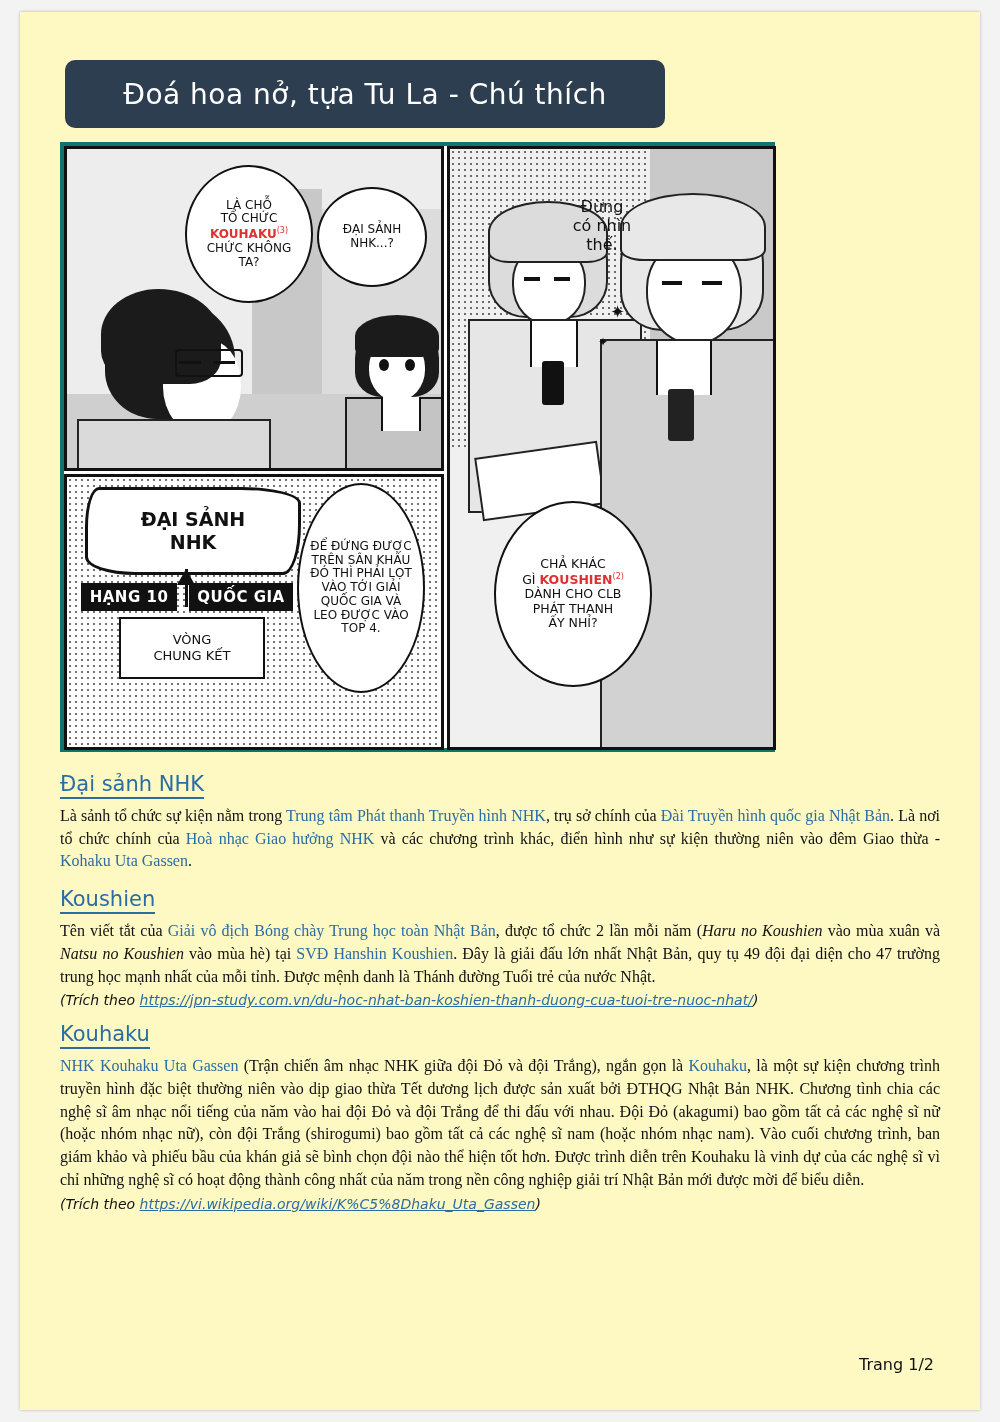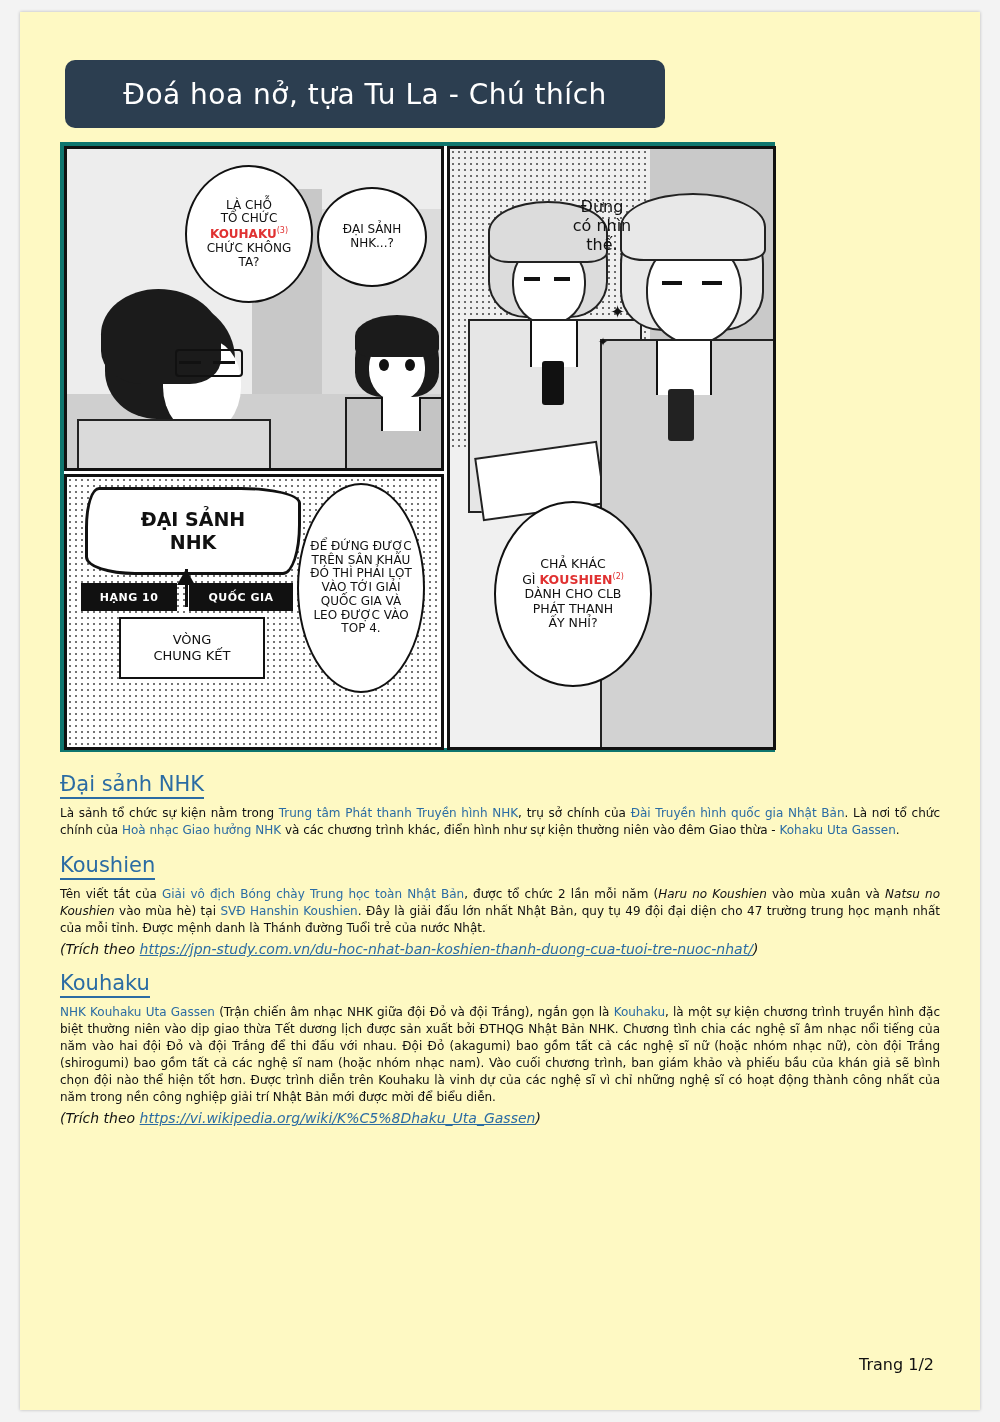--- a/index.html
+++ b/index.html
@@ -72,21 +72,21 @@
   
   .shout{
     position:absolute;background:#fff;border:3px solid #111;
     border-radius:14px 60px 18px 50px / 40px 16px 50px 18px;
     display:flex;align-items:center;justify-content:center;text-align:center;
     font-size:19px;font-weight:bold;line-height:1.2;color:#111;
   }
   .blackbar{
     position:absolute;background:#111;color:#fff;
     display:flex;align-items:center;justify-content:center;
-    font-size:11px;font-weight:bold;letter-spacing:.5px;
+    font-size:15px;font-weight:bold;letter-spacing:.5px;
   }
   .boxlabel{
     position:absolute;background:#fff;border:2px solid #111;
     display:flex;align-items:center;justify-content:center;text-align:center;
     font-size:13px;line-height:1.2;color:#111;
   }
   .arrow-up{
     position:absolute;width:0;height:0;
     border-left:9px solid transparent;border-right:9px solid transparent;
     border-bottom:16px solid #111;
@@ -98,22 +98,22 @@
     position:absolute;left:40px;top:760px;width:880px;
     font-family:"DejaVu Sans", sans-serif;
     color:#111;
   }
   h2.sec{
     margin:0 0 6px 0;font-size:21px;font-weight:normal;
     color:#2b6ca3;border-bottom:2px solid #2b6ca3;display:inline-block;
     padding-bottom:1px;
   }
   p.para{
-    margin:0 0 14px 0;font-size:12px;line-height:1.42;
-    text-align:justify;color:#111;
+    margin:0 0 14px 0;font-size:16px;line-height:1.42;
+    text-align:justify;color:#111;font-family:Liberation Serif, serif;
   }
   .lnk{color:#2b6ca3;}
   .ital{font-style:italic;}
   .src{font-size:14px;font-style:italic;margin-top:-10px;margin-bottom:14px;}
   .src a{color:#2b6ca3;text-decoration:underline;}
   .footer{
     position:absolute;right:46px;bottom:36px;
     font-size:16px;color:#111;font-family:"DejaVu Sans", sans-serif;
   }
   .sparkle{position:absolute;color:#111;font-size:18px;}

